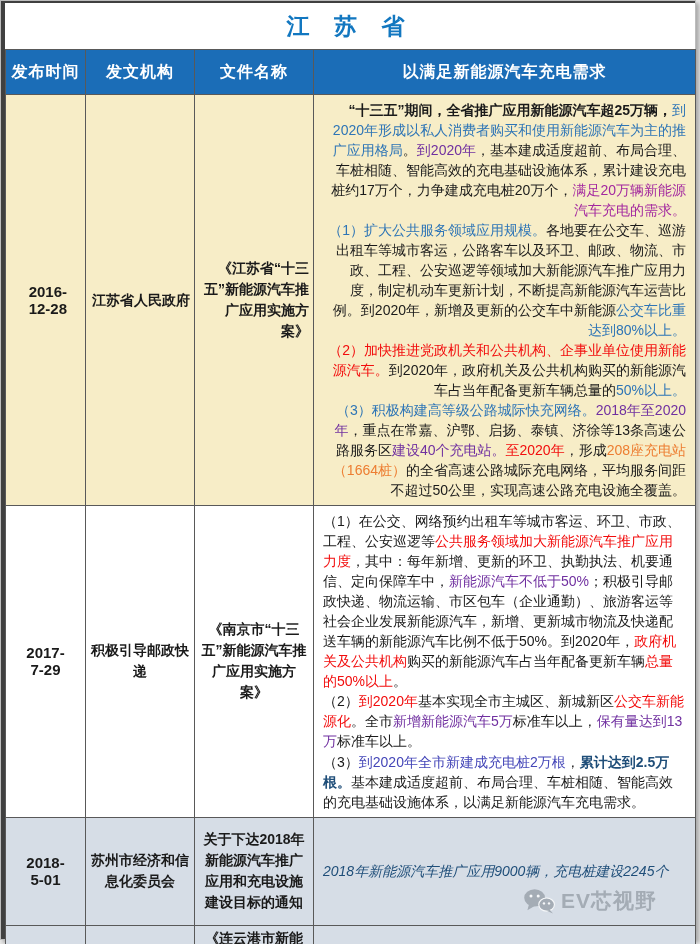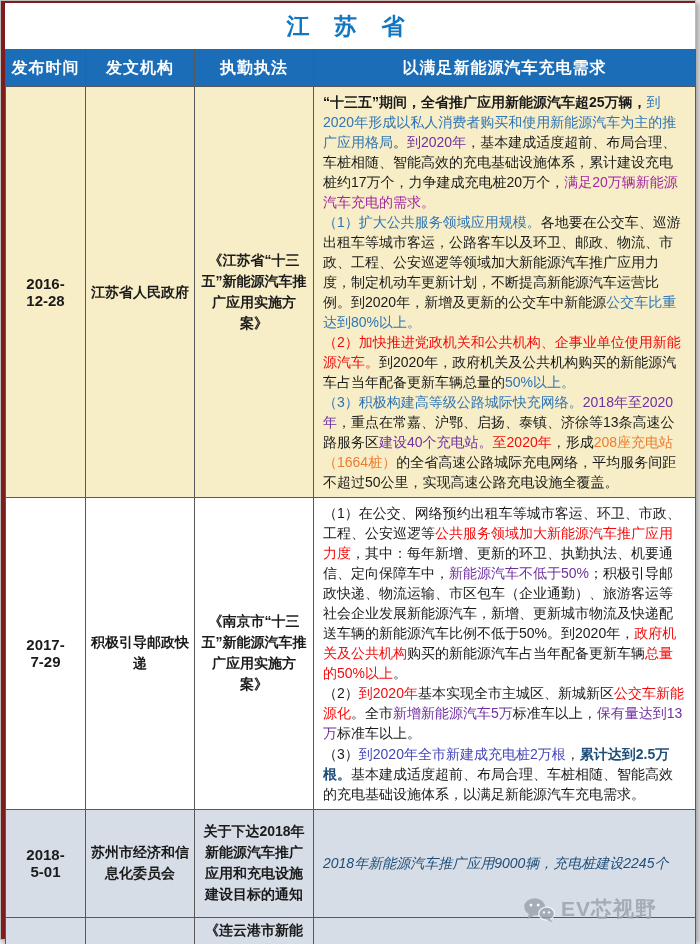--- a/index.html
+++ b/index.html
@@ -4,55 +4,55 @@
 <style>
   html,body{margin:0;padding:0;}
   body{
     width:700px;height:944px;
     background:#e9e9e9;
     font-family:"Liberation Sans","DejaVu Sans",sans-serif;
     position:relative;overflow:hidden;
   }
   .frame{
     position:absolute;left:0;top:0;width:694px;height:938px;
-    background:#7f1d1d;
+    background:#404040;
     border:1px solid #bdbdbd;
     box-shadow:3px 3px 4px rgba(0,0,0,.28);
   }
   .inner{position:absolute;left:4px;top:2px;width:690px;}
   .title-bar{
     height:46px;display:flex;align-items:center;justify-content:center;
     background:#ffffff;
   }
   .title-bar h1{
     margin:0;font-size:23px;font-weight:bold;color:#1277c0;letter-spacing:9px;
   }
   table{
     width:690px;border-collapse:collapse;table-layout:fixed;
     border:1px solid #595959;
   }
   col.c1{width:80px}col.c2{width:109px}col.c3{width:119px}col.c4{width:382px}
   th,td{border:1px solid #595959;overflow:hidden;}
-  thead tr{height:37px;margin-top:28px;}
+  thead tr{height:45px;margin-top:28px;}
   thead th{
     background:#1b6db7;color:#ffffff;font-size:16px;font-weight:bold;
     letter-spacing:1px;text-align:center;vertical-align:middle;padding:2px;
   }
   tbody td{vertical-align:middle;}
-  .bg-cream td{background:#f7edc7;}
+  .bg-cream td{background:#f7edc7;text-align:right;}
   .bg-white td{background:#ffffff;}
   .bg-gray td{background:#d6dde6;}
   .r1{height:368px}.r2{height:284px}.r3{height:108px}.r4{height:82px}
   .c-date{font-size:15px;font-weight:bold;color:#1a1a1a;text-align:center;padding:18px;}
   .c-agency,.c-doc{font-size:14px;color:#1a1a1a;text-align:center;line-height:1.5;padding:2px 4px;font-weight:bold;}
   .c-content{font-size:14px;line-height:1.43;text-align:left;padding:5px 9px;}
   .c-content p{margin:0;}
   .watermark{
-    position:absolute;right:38px;bottom:16px;
-    display:flex;align-items:flex-end;gap:6px;
+    position:absolute;right:38px;bottom:24px;
+    display:flex;align-items:center;gap:6px;
     opacity:.8;
   }
   .watermark .wm-label{
     font-size:21px;color:#98a0a9;font-weight:bold;letter-spacing:1px;
   }
 </style>
 </head>
 <body>
 
 <div class="frame">
@@ -66,21 +66,21 @@
       <colgroup>
         <col class="c1">
           <col class="c2">
           <col class="c3">
           <col class="c4">
       </colgroup>
       <thead>
         <tr>
           <th>发布时间</th>
           <th>发文机构</th>
-          <th>执勤执法</th>
+          <th>文件名称</th>
           <th>以满足新能源汽车充电需求</th>
         </tr>
       </thead>
       <tbody>
           <tr class="r1 bg-cream">
             <td class="c-date">2016-12-28</td>
             <td class="c-agency">江苏省人民政府</td>
             <td class="c-doc">《江苏省“十三五”新能源汽车推广应用实施方案》</td>
             <td class="c-content">
               <p><span style="color: rgb(26, 26, 26); font-weight: bold;">“十三五”期间，全省推广应用新能源汽车超25万辆，</span><span style="color: rgb(46, 117, 182);">到2020年形成以私人消费者购买和使用新能源汽车为主的推广应用格局</span><span style="color: rgb(26, 26, 26);">。</span><span style="color: rgb(112, 48, 160);">到2020年</span><span style="color: rgb(26, 26, 26);">，基本建成适度超前、布局合理、车桩相随、智能高效的充电基础设施体系，累计建设充电桩约17万个，力争建成充电桩20万个，</span><span style="color: rgb(163, 40, 159);">满足20万辆新能源汽车充电的需求。</span></p>

